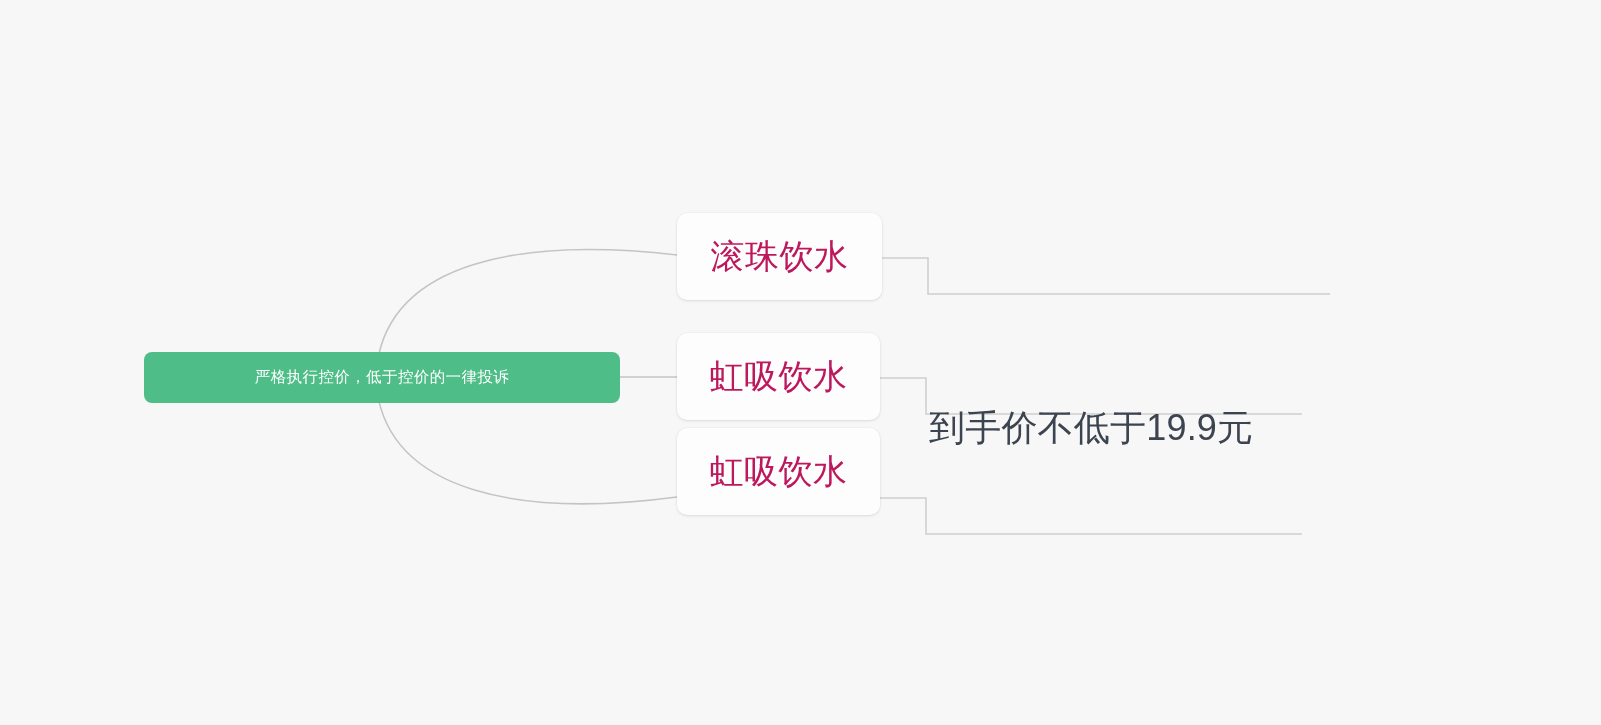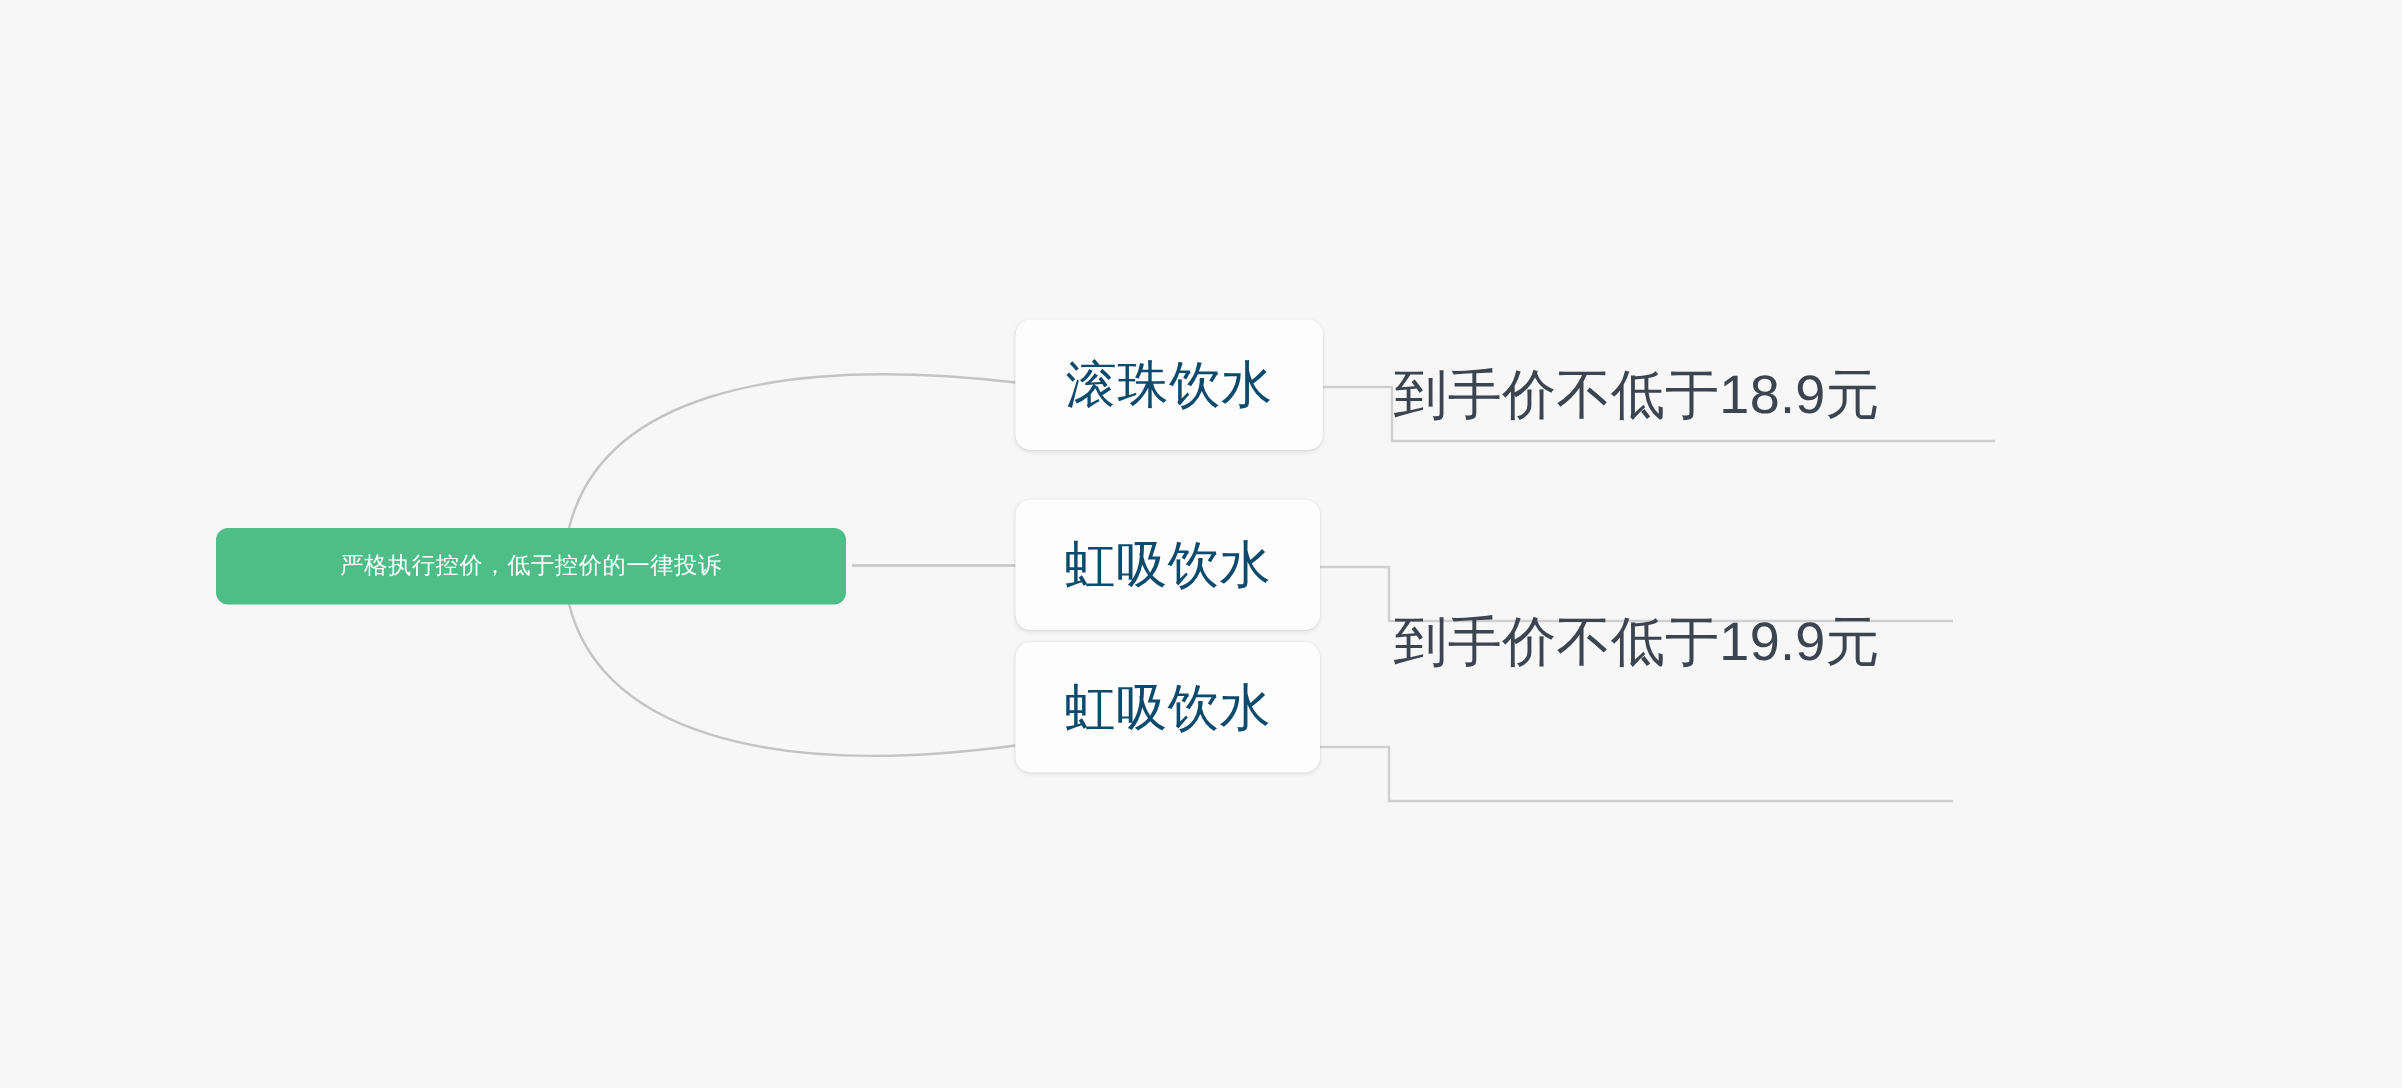--- a/index.html
+++ b/index.html
@@ -32,38 +32,38 @@
     position: absolute;
     box-sizing: border-box;
     display: flex;
     align-items: center;
     justify-content: center;
   }
   
   .root-node {
     left: 144px;
     top: 352px;
-    width: 420px;
+    width: 476px;
     height: 51px;
     background: #4ebd87;
     border-radius: 8px;
     color: #ffffff;
     font-size: 15.5px;
     letter-spacing: 0.4px;
     z-index: 5;
   }
   
   .branch-node {
     left: 677px;
     width: 205px;
     height: 87px;
     background: #fdfdfd;
     border-radius: 10px;
     box-shadow: 0 1px 3px rgba(0,0,0,0.10), 0 0 0 0.5px rgba(0,0,0,0.03);
-    color: #0c4a6e;
+    color: #be185d;
     font-size: 34px;
     font-weight: 500;
     letter-spacing: 0.5px;
     z-index: 4;
   }
   .branch-0 { top: 213px; }
   .branch-1 { top: 333px; width: 203px; }
   .branch-2 { top: 428px; width: 203px; }
 
   
@@ -110,18 +110,17 @@
   </div>
 
   <div class="node branch-node branch-1">
     <span>虹吸饮水</span>
   </div>
 
   <div class="node branch-node branch-2">
     <span>虹吸饮水</span>
   </div>
 
-  <div class="leaf-label leaf-0">到手价不低于18.9元</div>
 
   <div class="leaf-label leaf-1">到手价不低于19.9元</div>
 
 
 </div>
 
 </body></html>

